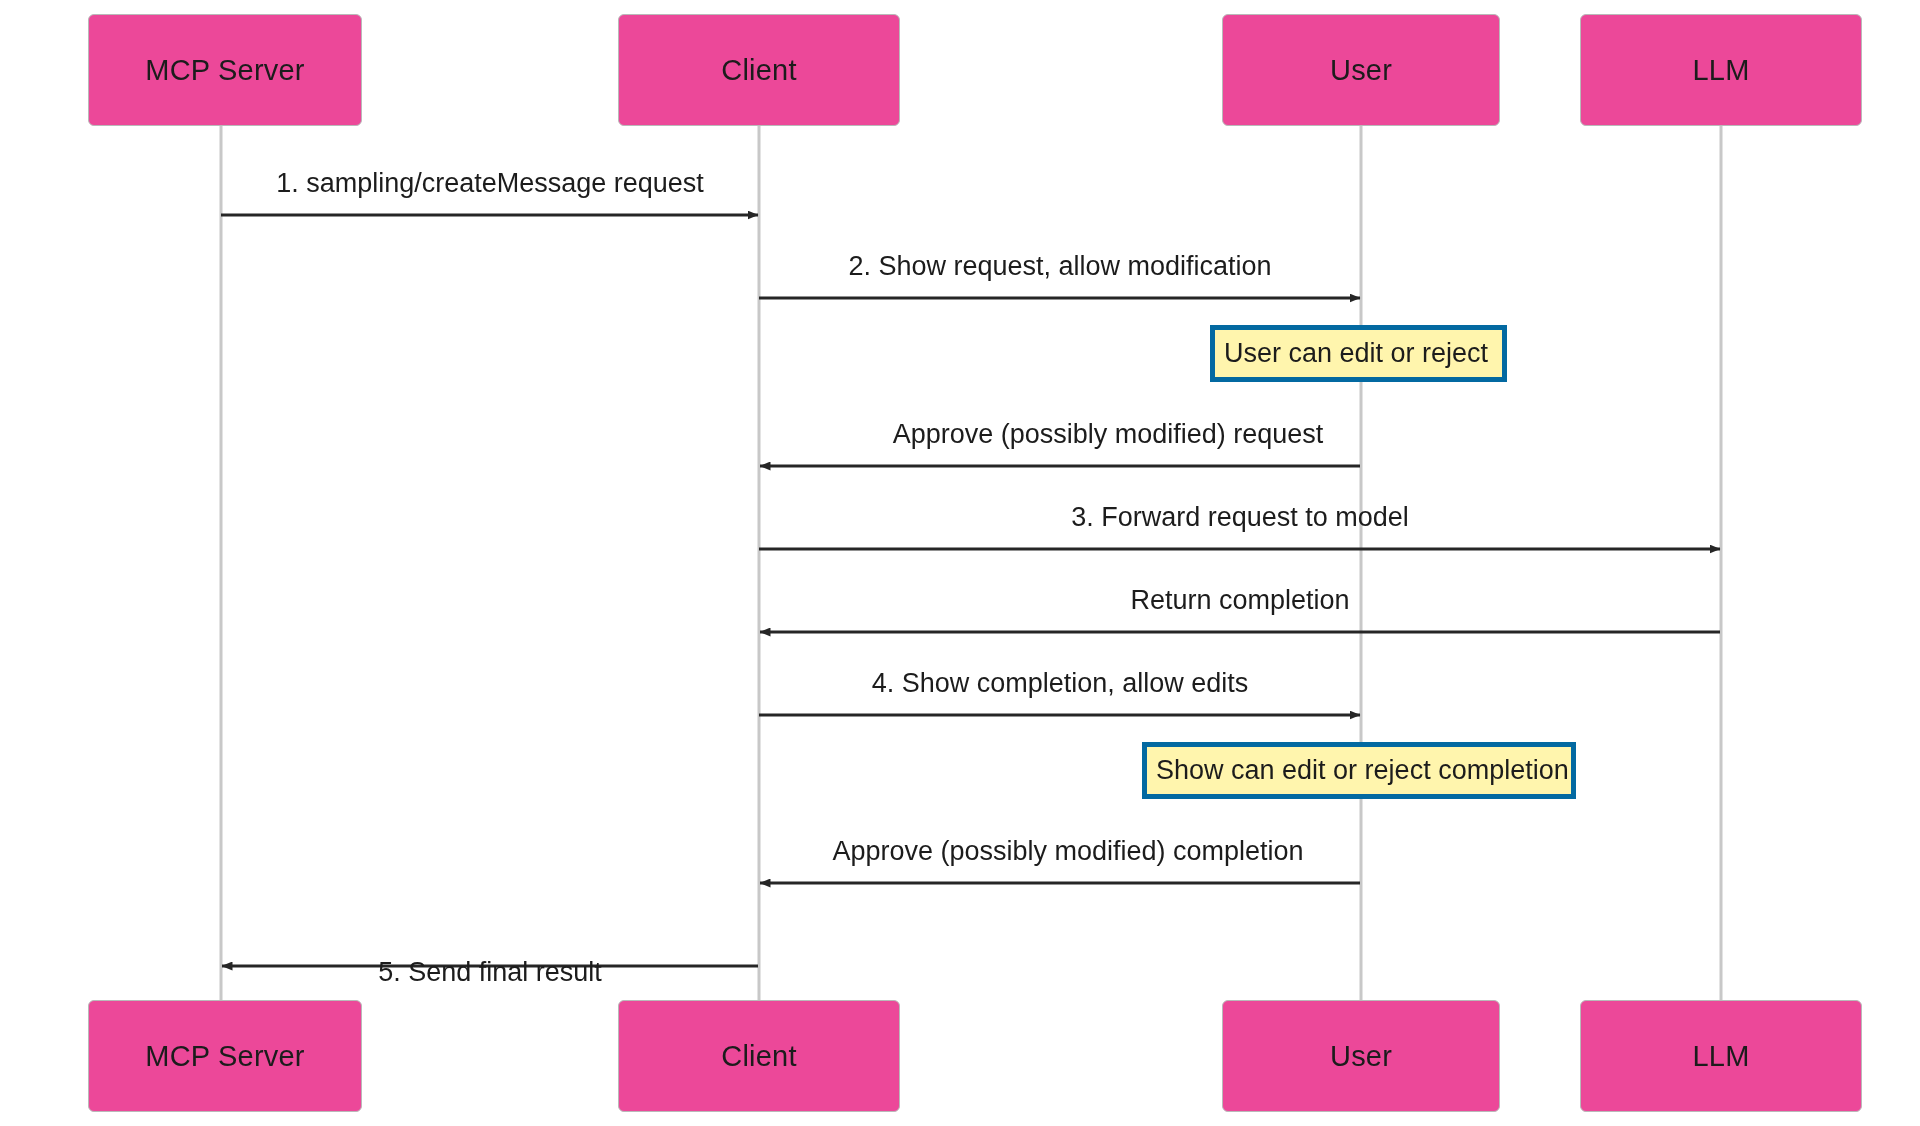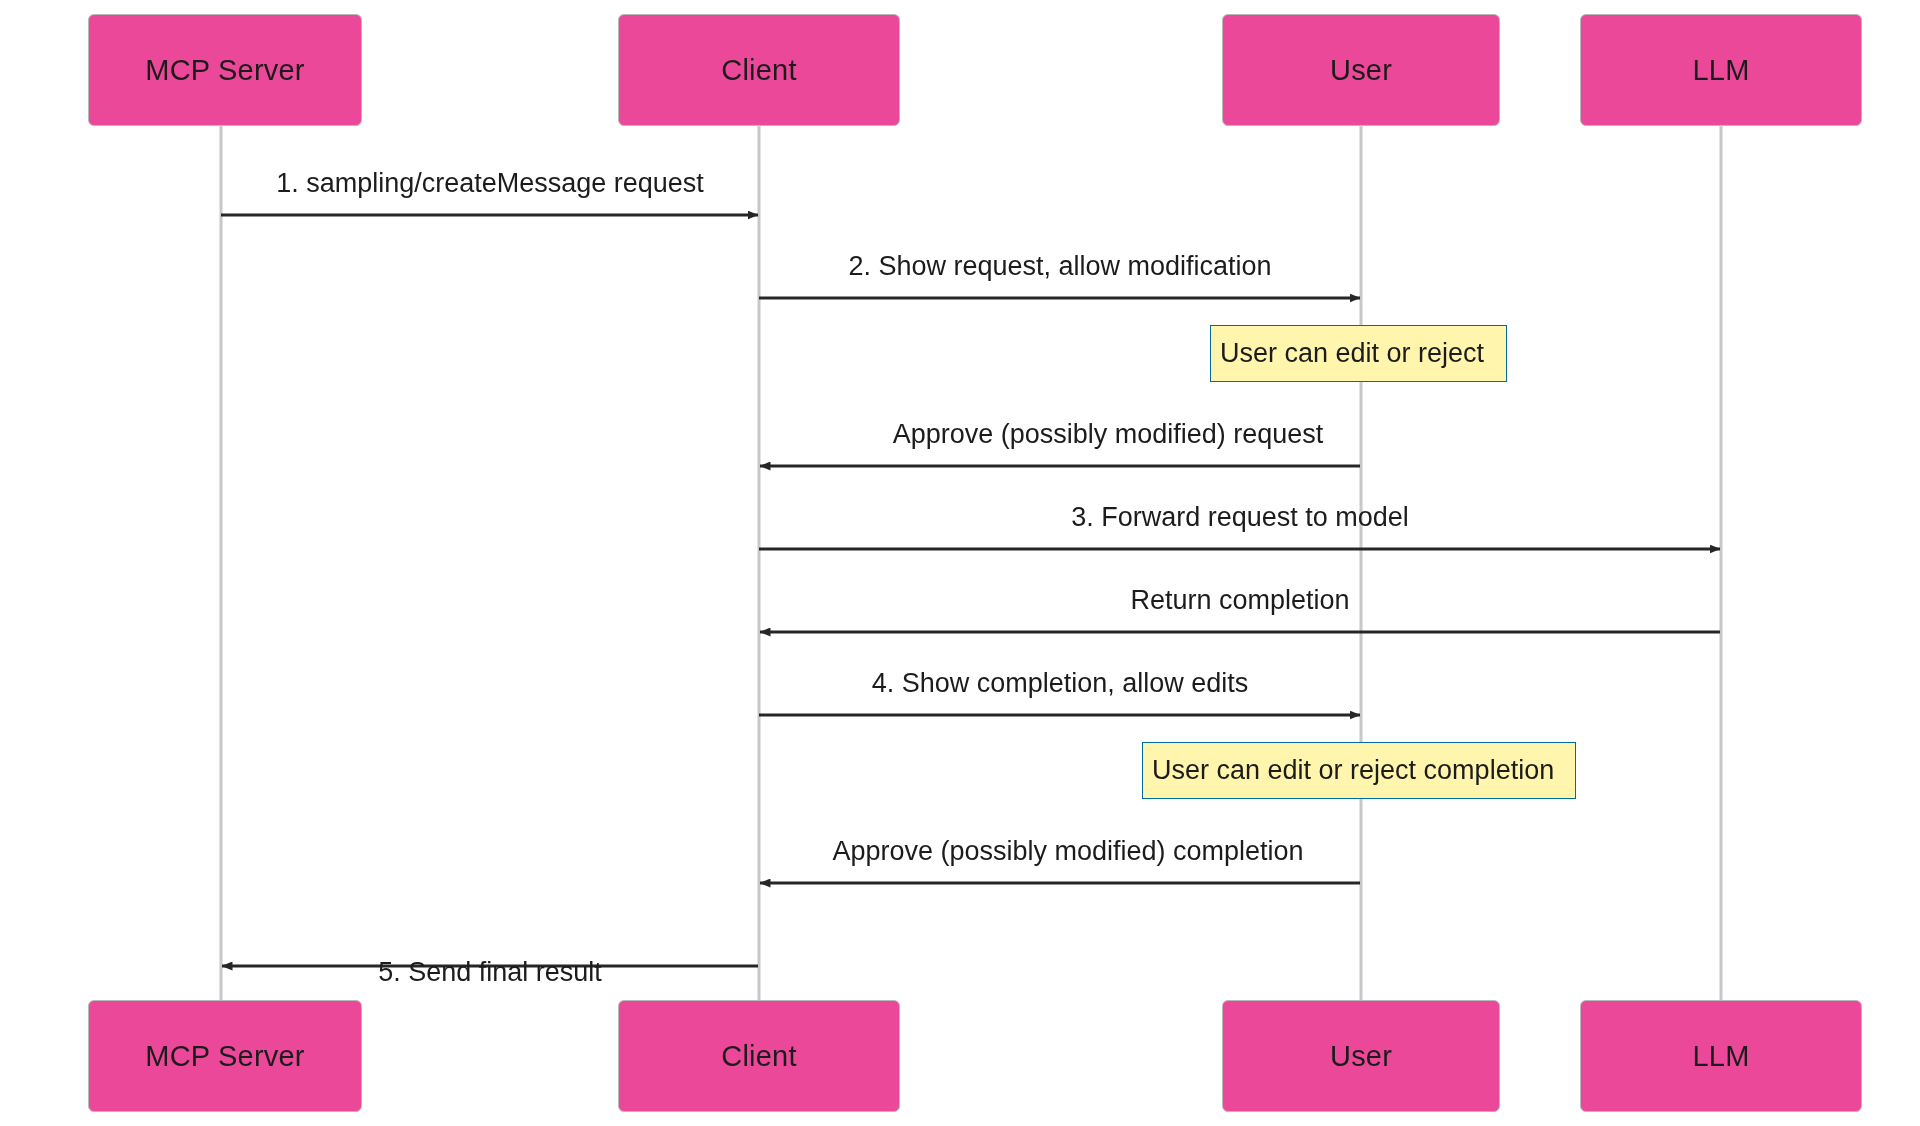--- a/index.html
+++ b/index.html
@@ -29,21 +29,21 @@
     color:#1c1c1c;
     font-size:27px;
     white-space:nowrap;
     transform:translateX(-50%);
     text-align:center;
   }
   .note-box{
     position:absolute;
     box-sizing:border-box;
     background:#fff5ad;
-    border:1px solid #0369a1;
+    border:5px solid #0369a1;
     color:#1c1c1c;
     font-size:27px;
     display:flex;align-items:center;
     padding:0 9px;
     white-space:nowrap;
   }
 </style>
 </head>
 <body>
 
@@ -112,17 +112,17 @@
       <div class="msg-label" style="left: 1240px; top: 585px;">Return completion</div>
       <div class="msg-label" style="left: 1060px; top: 668px;">4. Show completion, allow edits</div>
       <div class="msg-label" style="left: 1060px; top: 836px; margin-left: 8px;">Approve (possibly modified) completion</div>
       <div class="msg-label" style="left: 490px; top: 919px; margin-top: 38px;">5. Send final result</div>
     </div>
   <div id="notes">
       <div class="note-box" style="left: 1210px; top: 325px; width: 297px; height: 57px;">
         <span>User can edit or reject</span>
       </div>
       <div class="note-box" style="left: 1142px; top: 742px; width: 434px; height: 57px;">
-        <span>User can edit or reject completion</span>
+        <span>Show can edit or reject completion</span>
       </div>
     </div>
 
 </div>
 
 </body></html>

